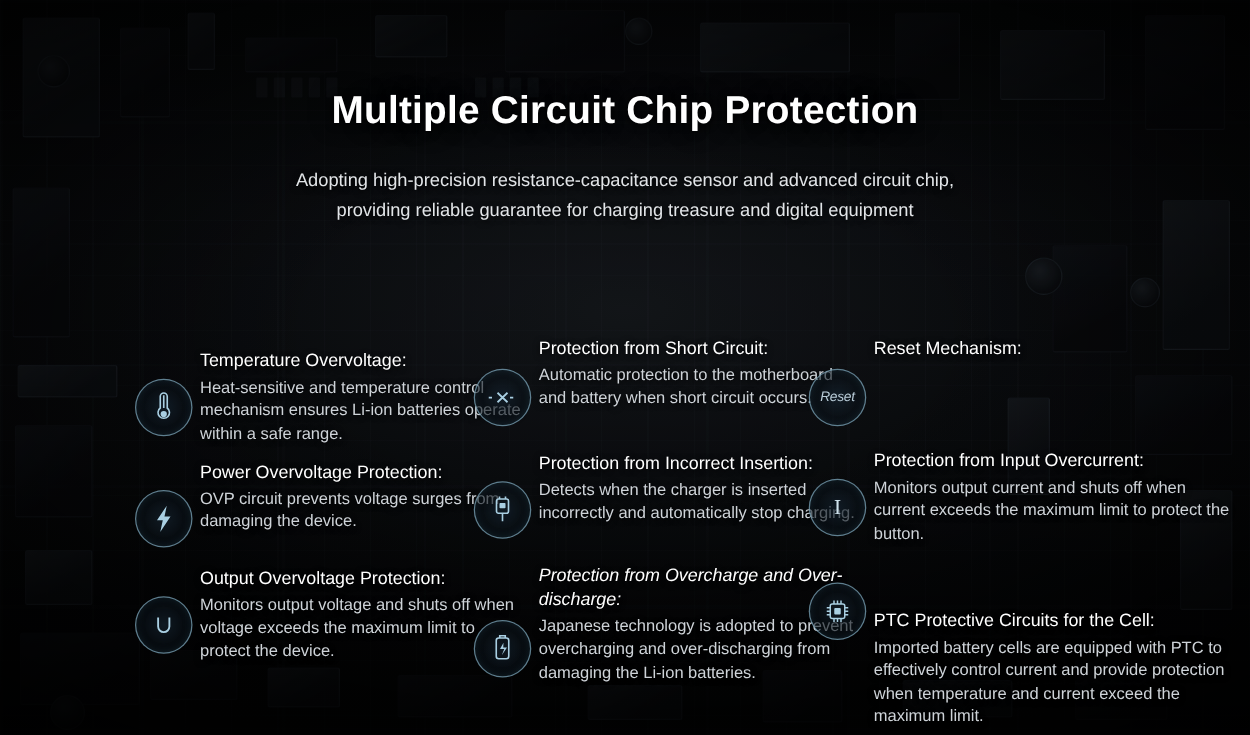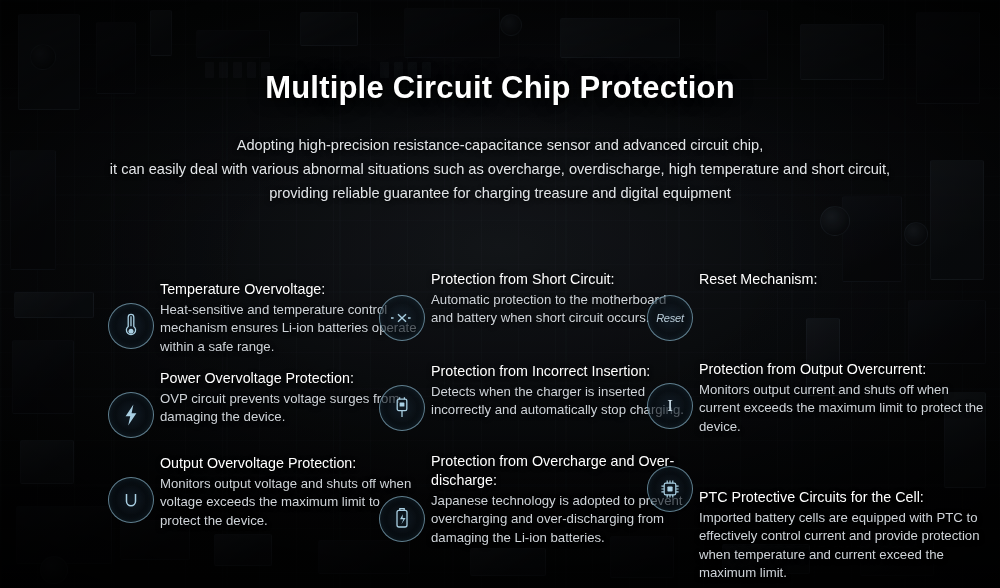--- a/index.html
+++ b/index.html
@@ -163,21 +163,21 @@
 
   .fhead {
     color: #ffffff;
     font-size: 14.3px;
     font-weight: 400;
     line-height: 19px;
     margin-bottom: 2px;
     text-shadow: 0 1px 5px rgba(0,0,0,.95);
     white-space: nowrap;
   }
-  .fhead.wrap { white-space: normal; }
+  .fhead.wrap { white-space: normal; font-style: italic; }
 
   .fbody {
     color: #ced3d8;
     font-size: 13.2px;
     line-height: 18.4px;
     text-shadow: 0 1px 5px rgba(0,0,0,.95);
   }
 
   
   .iconcircle {
@@ -264,21 +264,20 @@
   </div>
 
   <div class="bg-layer bg-vignette"></div>
 
   <div class="content">
 
     <div class="title">Multiple Circuit Chip Protection</div>
 
     <div class="subtitle">
       <span class="sline">Adopting high-precision resistance-capacitance sensor and advanced circuit chip,</span>
-      <span class="sline">it can easily deal with various abnormal situations such as overcharge, overdischarge, high temperature and short circuit,</span>
       <span class="sline">providing reliable guarantee for charging treasure and digital equipment</span>
     </div>
 
     <div class="features">
 
       <div class="feature" style="left:108px; top:22px; width:290px;">
         <div class="icon-wrap" style="top:23px;">
           <div class="iconcircle">
             <svg width="22" height="26" viewBox="0 0 22 26" fill="none" stroke="#a9cfe2" stroke-width="1.3">
               <path d="M11 3.2v10.1"></path>
@@ -380,22 +379,22 @@
         </div>
       </div>
 
       <div class="feature" style="left:647px; top:102px; width:310px;">
         <div class="icon-wrap" style="top:23px;">
           <div class="iconcircle">
             <span class="glyph-letter">I</span>
           </div>
         </div>
         <div class="ftext" style="width:290px;">
-          <div class="fhead">Protection from Output Overcurrent:</div>
-          <div class="fbody">Monitors output current and shuts off when current exceeds the maximum limit to protect the device.</div>
+          <div class="fhead">Protection from Input Overcurrent:</div>
+          <div class="fbody">Monitors output current and shuts off when current exceeds the maximum limit to protect the button.</div>
         </div>
       </div>
 
       <div class="feature" style="left:647px; top:194px; width:320px;">
         <div class="icon-wrap" style="top:14px;">
           <div class="iconcircle">
             <svg width="26" height="26" viewBox="0 0 26 26" fill="none" stroke="#a9cfe2" stroke-width="1.2">
               <rect x="7.2" y="7.2" width="11.6" height="11.6" rx="1.6"></rect>
               <rect x="10.4" y="10.4" width="5.2" height="5.2" rx=".8" fill="#a9cfe2" stroke="none"></rect>
               <path d="M10.2 7.2V4.4M13 7.2V4.4M15.8 7.2V4.4"></path>

